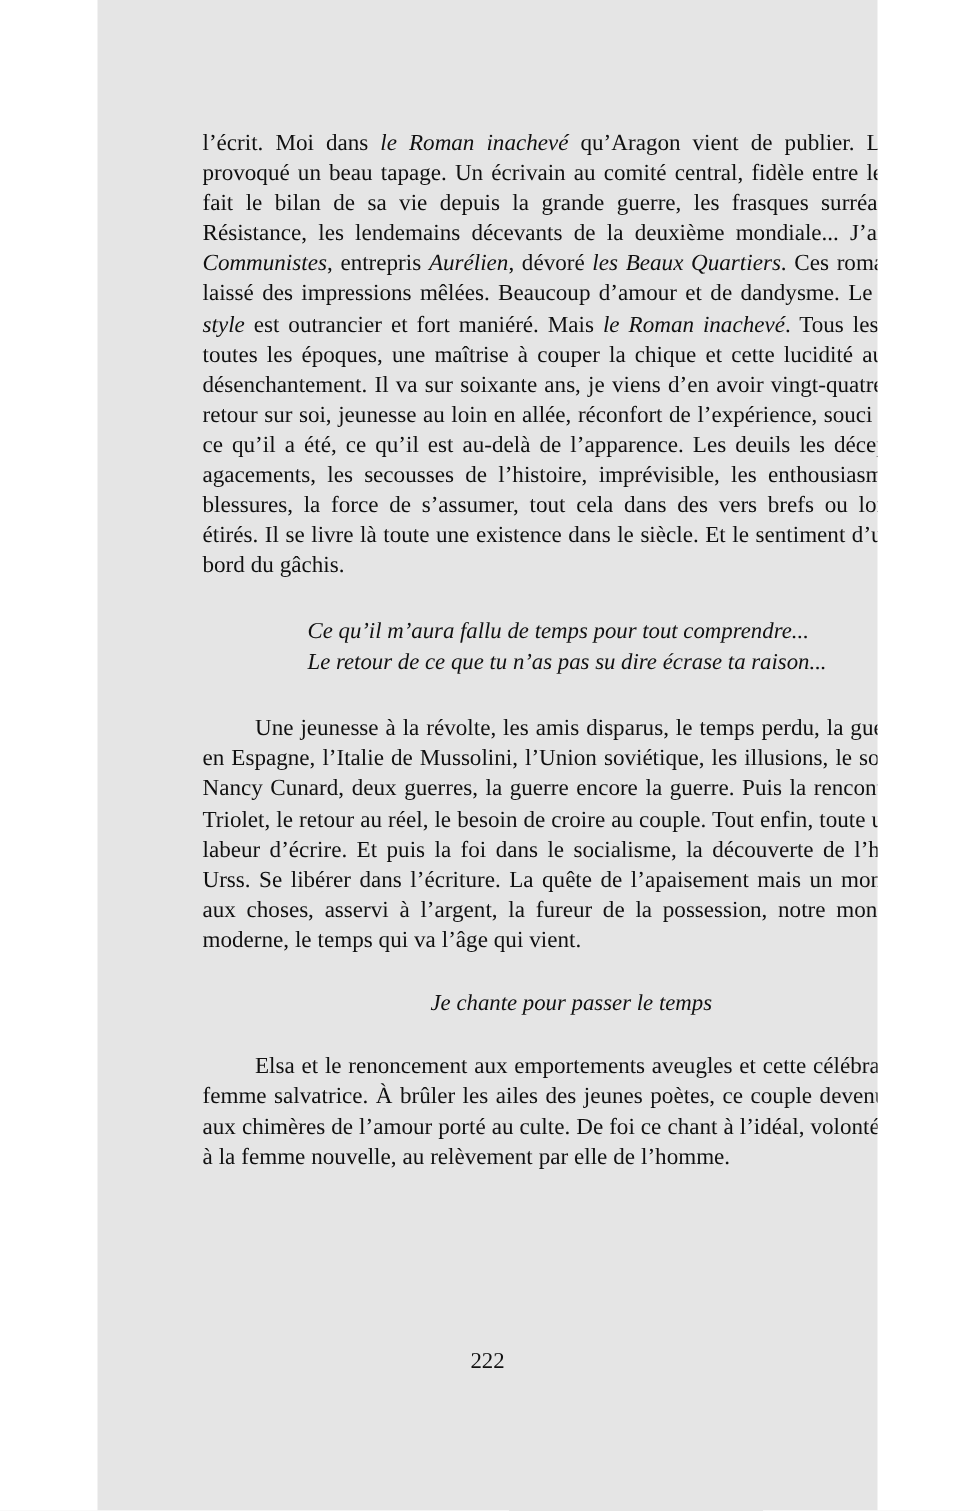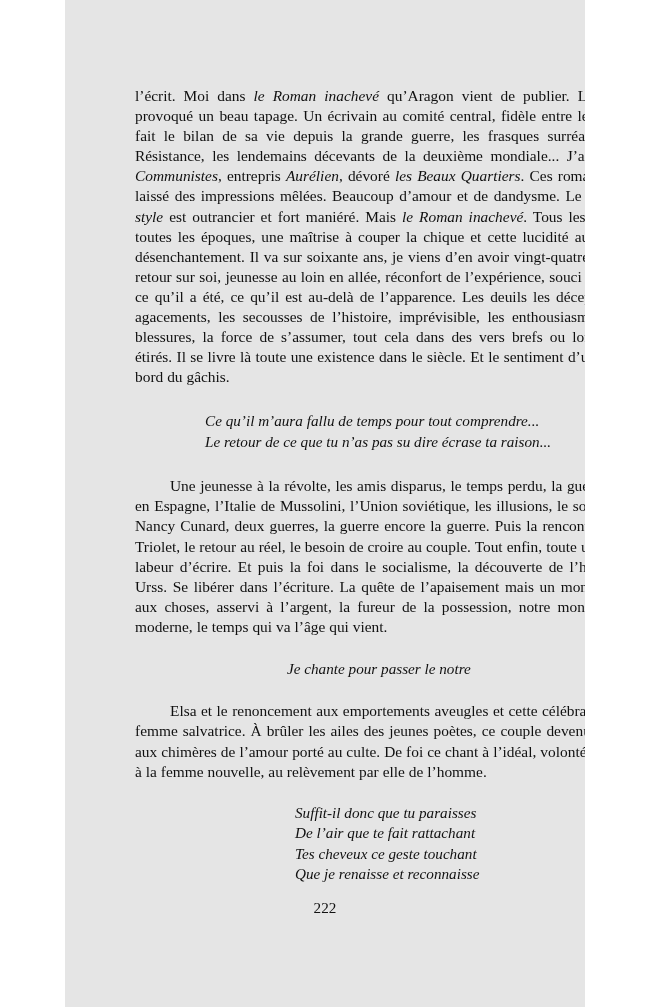--- a/index.html
+++ b/index.html
@@ -90,33 +90,27 @@
       <div class="verse-line">Le retour de ce que tu n’as pas su dire écrase ta raison...</div>
     </div>
 
     <div class="gap-after-verse-1"></div>
 
     <p class="body-par indented">Une jeunesse à la révolte, les amis disparus, le temps perdu, la guerre civile en Espagne, l’Italie de Mussolini, l’Union soviétique, les illusions, le souvenir de Nancy Cunard, deux guerres, la guerre encore la guerre. Puis la rencontre d’Elsa Triolet, le retour au réel, le besoin de croire au couple. Tout enfin, toute une vie, le labeur d’écrire. Et puis la foi dans le socialisme, la découverte de l’horreur en Urss. Se libérer dans l’écriture. La quête de l’apaisement mais un monde aliéné aux choses, asservi à l’argent, la fureur de la possession, notre monde réputé moderne, le temps qui va l’âge qui vient.</p>
 
     <div class="gap-before-verse-2"></div>
 
     <div class="verse-block verse-2">
-      <div class="verse-line">Je chante pour passer le notre</div>
+      <div class="verse-line">Je chante pour passer le temps</div>
     </div>
 
     <div class="gap-after-verse-2"></div>
 
     <p class="body-par indented">Elsa et le renoncement aux emportements aveugles et cette célébration de la femme salvatrice. À brûler les ailes des jeunes poètes, ce couple devenu modèle, aux chimères de l’amour porté au culte. De foi  ce chant à l’idéal, volonté de croire à la femme nouvelle, au relèvement par elle de l’homme.</p>
 
     <div class="gap-before-verse-3"></div>
 
-    <div class="verse-block verse-3">
-      <div class="verse-line">Suffit-il donc que tu paraisses</div>
-      <div class="verse-line">De l’air que te fait rattachant</div>
-      <div class="verse-line">Tes cheveux ce geste touchant</div>
-      <div class="verse-line">Que je renaisse et reconnaisse</div>
-    </div>
 
   </div>
 
   <div class="folio">222</div>
 
 </div>
 
 </body></html>

